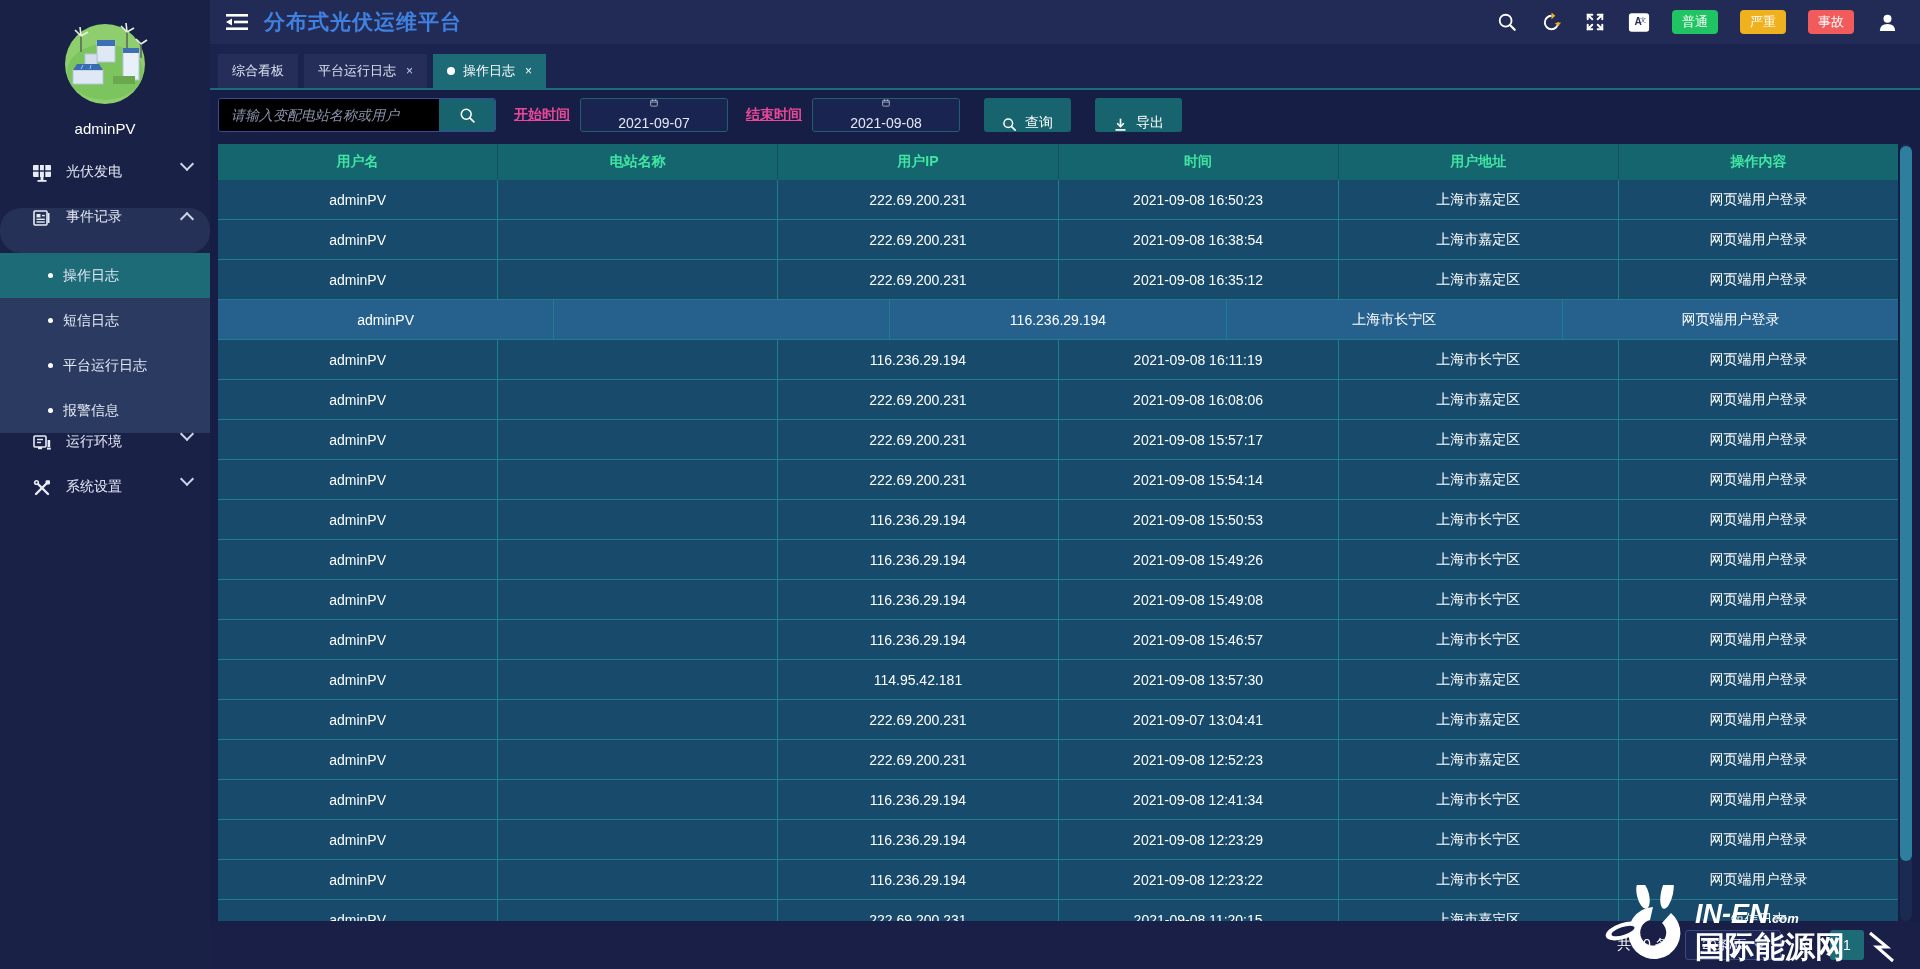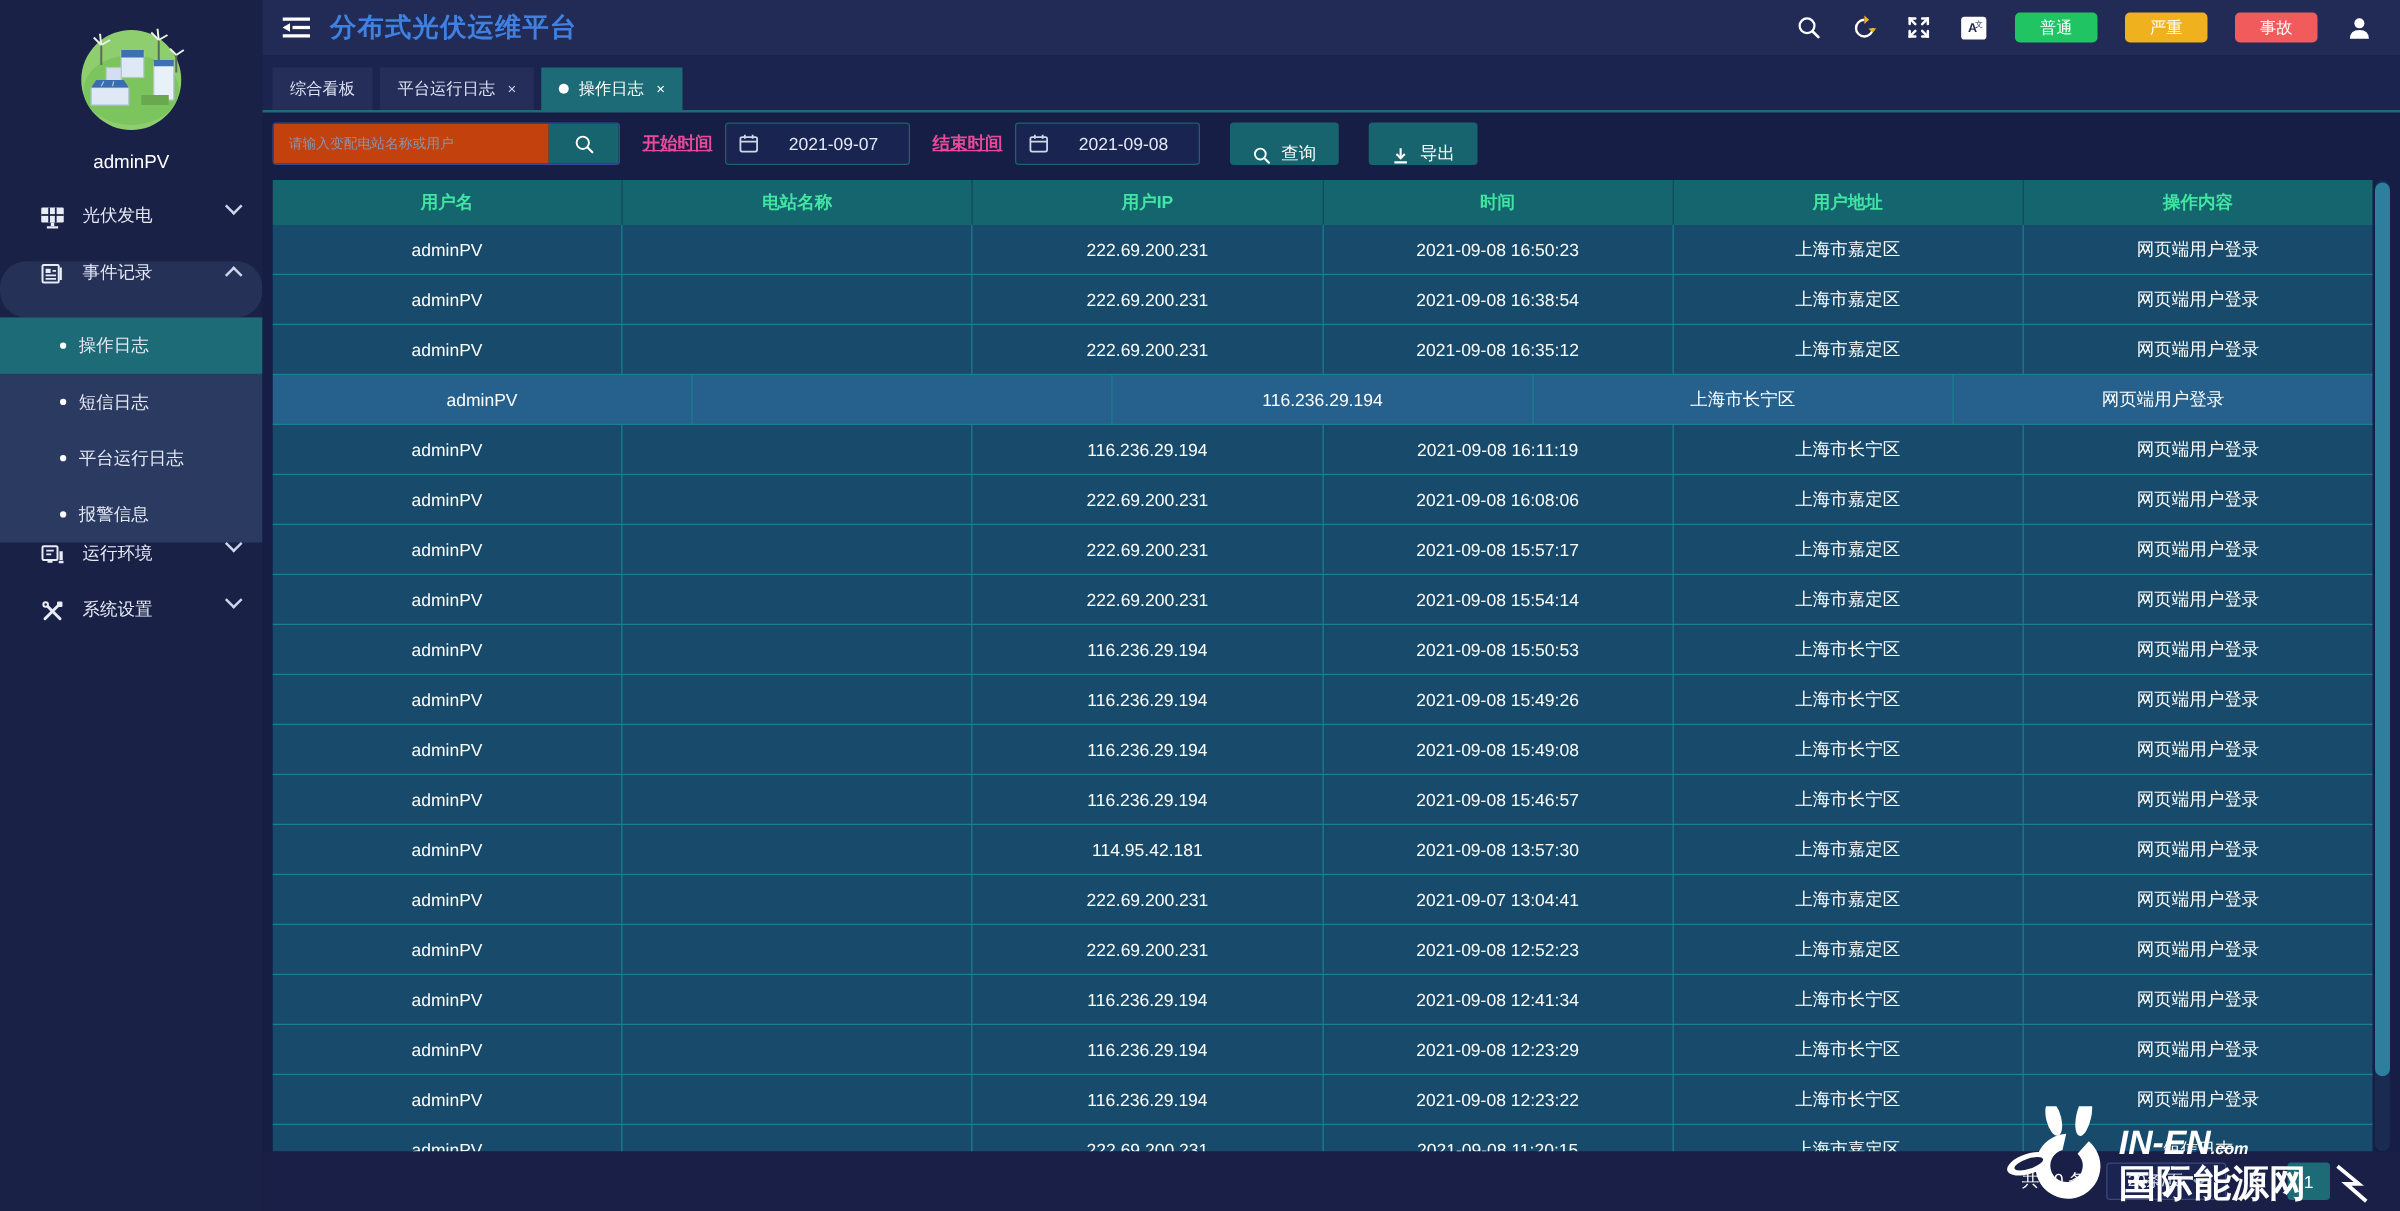--- a/index.html
+++ b/index.html
@@ -28,41 +28,41 @@
   .submenu-item.active { background:#1d6b76; }
 
   
   .main { flex:1; display:flex; flex-direction:column; height:100%; background:#161e45; position:relative; }
 
   .topbar { height:44px; background:#222b55; display:flex; align-items:center; padding:0 22px 0 16px; }
   .burger { width:22px; height:18px; margin-right:16px; cursor:pointer; }
   .app-title { color:#4080e0; font-size:21px; font-weight:bold; letter-spacing:1px; }
   .topbar-right { margin-left:auto; display:flex; align-items:center; gap:22px; }
   .tico { width:22px; height:22px; cursor:pointer; display:flex; align-items:center; justify-content:center; }
-  .badge { height:24px; line-height:24px; padding:0 20px; border-radius:4px; color:#fff; font-size:13px; cursor:pointer; }
+  .badge { height:24px; line-height:24px; padding:0 10px; border-radius:4px; color:#fff; font-size:13px; cursor:pointer; }
 
   .tabbar { height:46px; background:#1b244e; display:flex; align-items:flex-end; padding:0 0 0 8px;
     border-bottom:2px solid #1d6b76; }
   .tab { height:34px; display:flex; align-items:center; gap:8px; background:#242e59; color:#dde3f2;
     font-size:13px; padding:0 14px; margin-right:6px; cursor:pointer; }
   .tab.active { background:#1d6b76; color:#ffffff; }
   .tab .tab-dot { width:8px; height:8px; border-radius:50%; background:#ffffff; }
   .tab .tab-close { font-size:12px; color:#c9d2e8; margin-left:2px; cursor:pointer; }
   .tab.active .tab-close { color:#ffffff; }
 
   .filterbar { height:50px; display:flex; align-items:center; padding:0 8px; gap:10px; }
   .search-wrap { display:flex; height:34px; width:278px; border:1px solid #3a4a94; border-radius:3px; overflow:hidden; }
-  .search-input { flex:1; background:#c2410c; border:none; outline:none; color:#dfe6f5;
-    font-size:11px; padding:0 12px; }
+  .search-input { flex:1; background:#000000; border:none; outline:none; color:#dfe6f5;
+    font-size:14px; padding:0 12px;font-style:italic; }
   .search-input::placeholder { color:#8a93ad; }
   .search-btn { width:56px; background:#17646f; border:none; cursor:pointer; display:flex;
     align-items:center; justify-content:center; }
   .flabel { color:#ec4899; font-size:14px; font-weight:bold; margin-left:8px;text-decoration:underline; }
   .date-input { height:34px; width:148px; border:1px solid #1f5f6e; border-radius:3px; background:#1a2450;
-    color:#e2e9f7; font-size:14px; display:flex; align-items:center; padding:0 10px; gap:24px; cursor:pointer; }
+    color:#e2e9f7; font-size:14px; display:flex; align-items:center; padding:0 10px; gap:8px; cursor:pointer;flex-direction:column; }
   .btn { height:34px; padding:0 18px; background:#17646f; color:#ffffff; font-size:14px; border:none;
     border-radius:3px; cursor:pointer; display:flex; align-items:flex-end; gap:8px; margin-left:14px; }
 
   .table-zone { flex:1; position:relative; margin:4px 8px 0 8px; overflow:hidden; }
   .ttable { width:calc(100% - 14px); }
   .thead { display:flex; height:36px; }
   .th { flex:1; background:#15656f; color:#40e5a2; font-size:14px; font-weight:bold;
     display:flex; align-items:center; justify-content:center; border-right:1px solid rgba(0,0,0,0.18); }
   .th:last-child { border-right:none; }
   .tbody .trow { display:flex; height:40px; background:#174a6b; border-bottom:1px solid #1b7f8c; cursor:pointer; }

